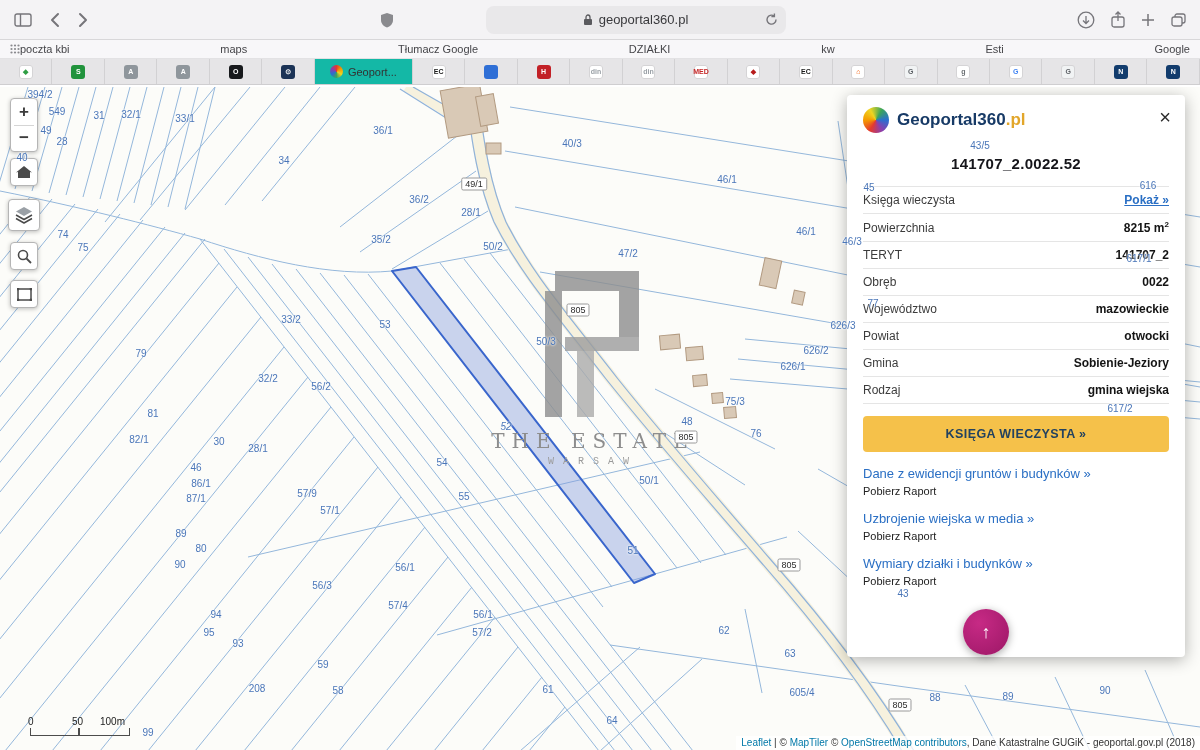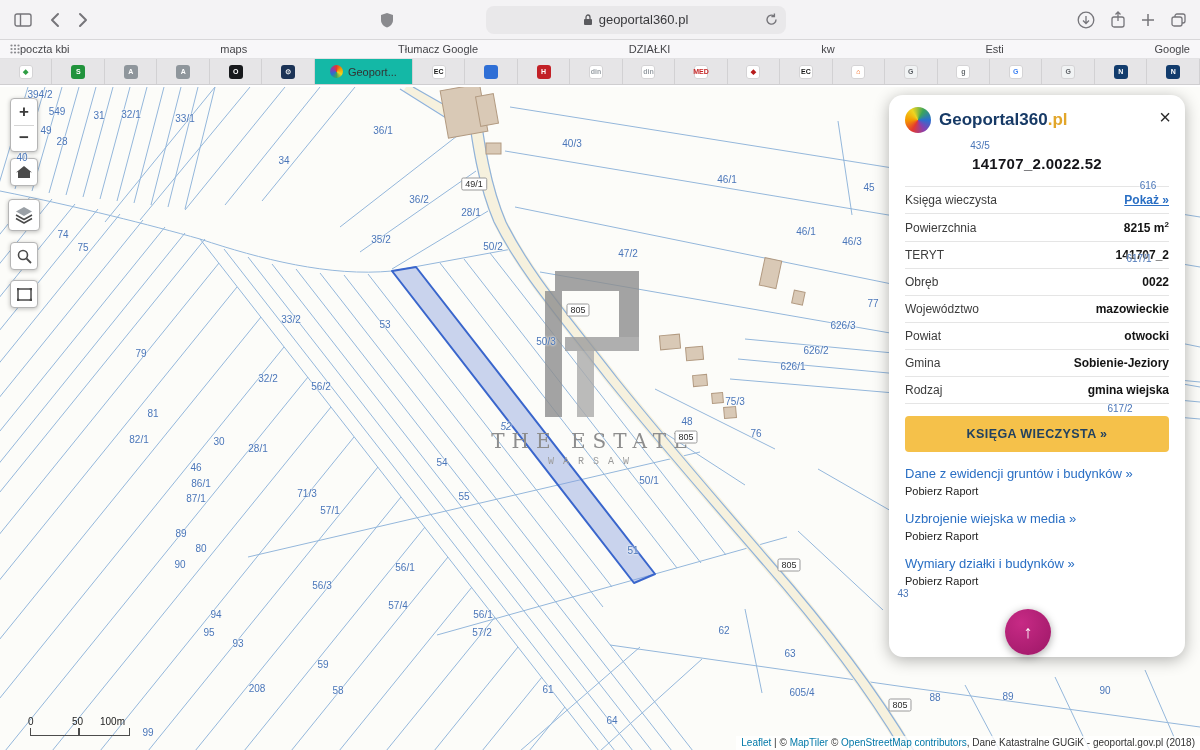--- a/index.html
+++ b/index.html
@@ -61,21 +61,21 @@
   .wm-logo span{position:absolute;display:block;}
   .wb1{left:10px;top:0;width:84px;height:20px;background:#8e8e8e;}
   .wb2{left:74px;top:20px;width:20px;height:46px;background:#8e8e8e;}
   .wb3{left:20px;top:66px;width:74px;height:14px;background:#9d9d9d;}
   .wb4{left:0;top:20px;width:17px;height:126px;background:#8e8e8e;}
   .wb5{left:32px;top:80px;width:17px;height:66px;background:#ababab;}
   .wm-t1{margin-top:12px;font-family:"DejaVu Serif",serif;font-size:20px;letter-spacing:7px;color:#8d8d8d;white-space:nowrap;}
   .wm-t2{margin-top:3px;font-family:Liberation Mono, monospace;font-size:10px;letter-spacing:9px;color:#9b9b9b;}
 
   
-  .panel{position:absolute;top:8px;right:15px;width:296px;height:562px;background:#fff;border-radius:14px;box-shadow:0 3px 16px rgba(0,0,0,.3);z-index:35;padding:0 16px;box-sizing:border-box;}
+  .panel{position:absolute;top:8px;right:15px;width:338px;height:562px;background:#fff;border-radius:4px;box-shadow:0 3px 16px rgba(0,0,0,.3);z-index:35;padding:0 16px;box-sizing:border-box;}
   .phead{display:flex;align-items:center;padding-top:12px;position:relative;}
   .brandmark{width:26px;height:26px;border-radius:50%;background:conic-gradient(from 210deg,#e4392f,#f59a00,#efd520,#3ba55b,#2a6fd0,#8a3fae,#e4392f);margin-right:8px;flex:0 0 26px;}
   .b1,.b2{color:#173a66;font-weight:bold;font-size:17px;}
   .b3{color:#e2a62a;font-weight:bold;font-size:17px;}
   .pclose{position:absolute;right:-2px;top:12px;font-size:20px;color:#2b2b2b;cursor:pointer;line-height:1;}
   .ptitle{text-align:center;font-weight:bold;font-size:15px;color:#15151a;margin-top:22px;letter-spacing:.3px;}
   .rows{margin-top:14px;border-top:1px solid #e5e5e5;}
   .prow{display:flex;justify-content:space-between;align-items:center;padding:6px 0;border-bottom:1px solid #e5e5e5;font-size:12px;}
   .plab{color:#3c3c3c;}
   .pval{font-weight:bold;color:#141414;}
@@ -351,21 +351,21 @@
         <div class="plabel" style="left: 219px; top: 354px;">30</div>
         <div class="plabel" style="left: 258px; top: 361px;">28/1</div>
         <div class="plabel" style="left: 506px; top: 339px; font-style: italic;">52</div>
         <div class="plabel" style="left: 1120px; top: 321px;">617/2</div>
         <div class="plabel" style="left: 442px; top: 375px;">54</div>
         <div class="plabel" style="left: 196px; top: 380px;">46</div>
         <div class="plabel" style="left: 201px; top: 396px;">86/1</div>
         <div class="plabel" style="left: 196px; top: 411px;">87/1</div>
         <div class="plabel" style="left: 464px; top: 409px;">55</div>
         <div class="plabel" style="left: 649px; top: 393px;">50/1</div>
-        <div class="plabel" style="left: 307px; top: 406px;">71/3</div>
+        <div class="plabel" style="left: 307px; top: 406px;">57/9</div>
         <div class="plabel" style="left: 330px; top: 423px;">57/1</div>
         <div class="plabel" style="left: 181px; top: 446px;">89</div>
         <div class="plabel" style="left: 201px; top: 461px;">80</div>
         <div class="plabel" style="left: 633px; top: 463px;">51</div>
         <div class="plabel" style="left: 180px; top: 477px;">90</div>
         <div class="plabel" style="left: 405px; top: 480px;">56/1</div>
         <div class="plabel" style="left: 322px; top: 498px;">56/3</div>
         <div class="plabel" style="left: 398px; top: 518px;">57/4</div>
         <div class="plabel" style="left: 216px; top: 527px;">94</div>
         <div class="plabel" style="left: 209px; top: 545px;">95</div>

